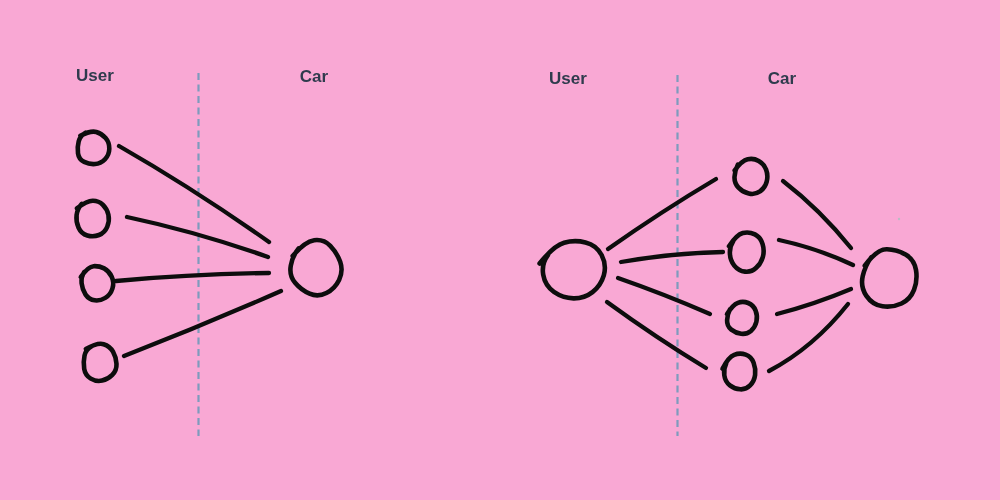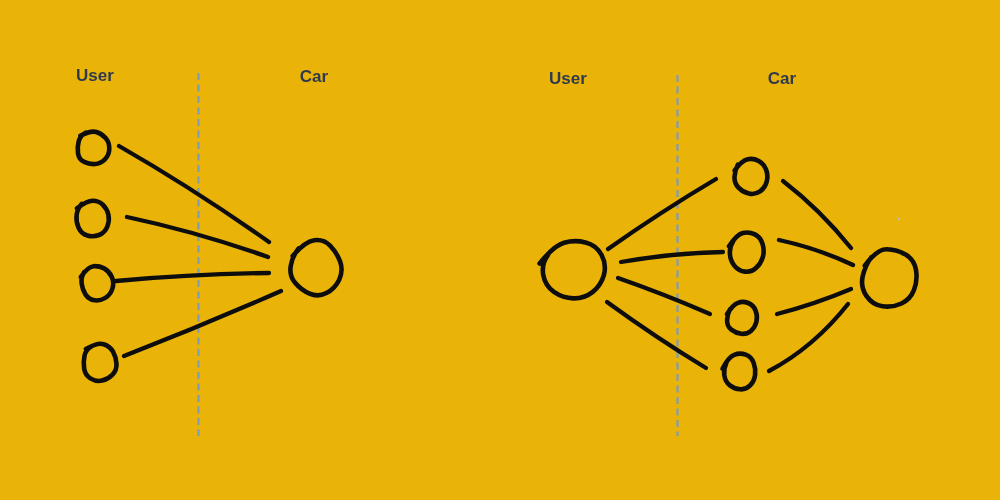--- a/index.html
+++ b/index.html
@@ -5,21 +5,21 @@
   html, body {
     margin: 0;
     padding: 0;
     background: #ffffff;
     font-family: "Liberation Sans", sans-serif;
   }
   .canvas {
     position: relative;
     width: 1000px;
     height: 500px;
-    background: #eab308;
+    background: #f9a8d4;
     overflow: hidden;
   }
   svg { display: block; }
   text.col-label {
     font-family: "Liberation Sans", sans-serif;
     font-weight: 700;
     font-size: 17px;
   }
 </style>
 </head>

